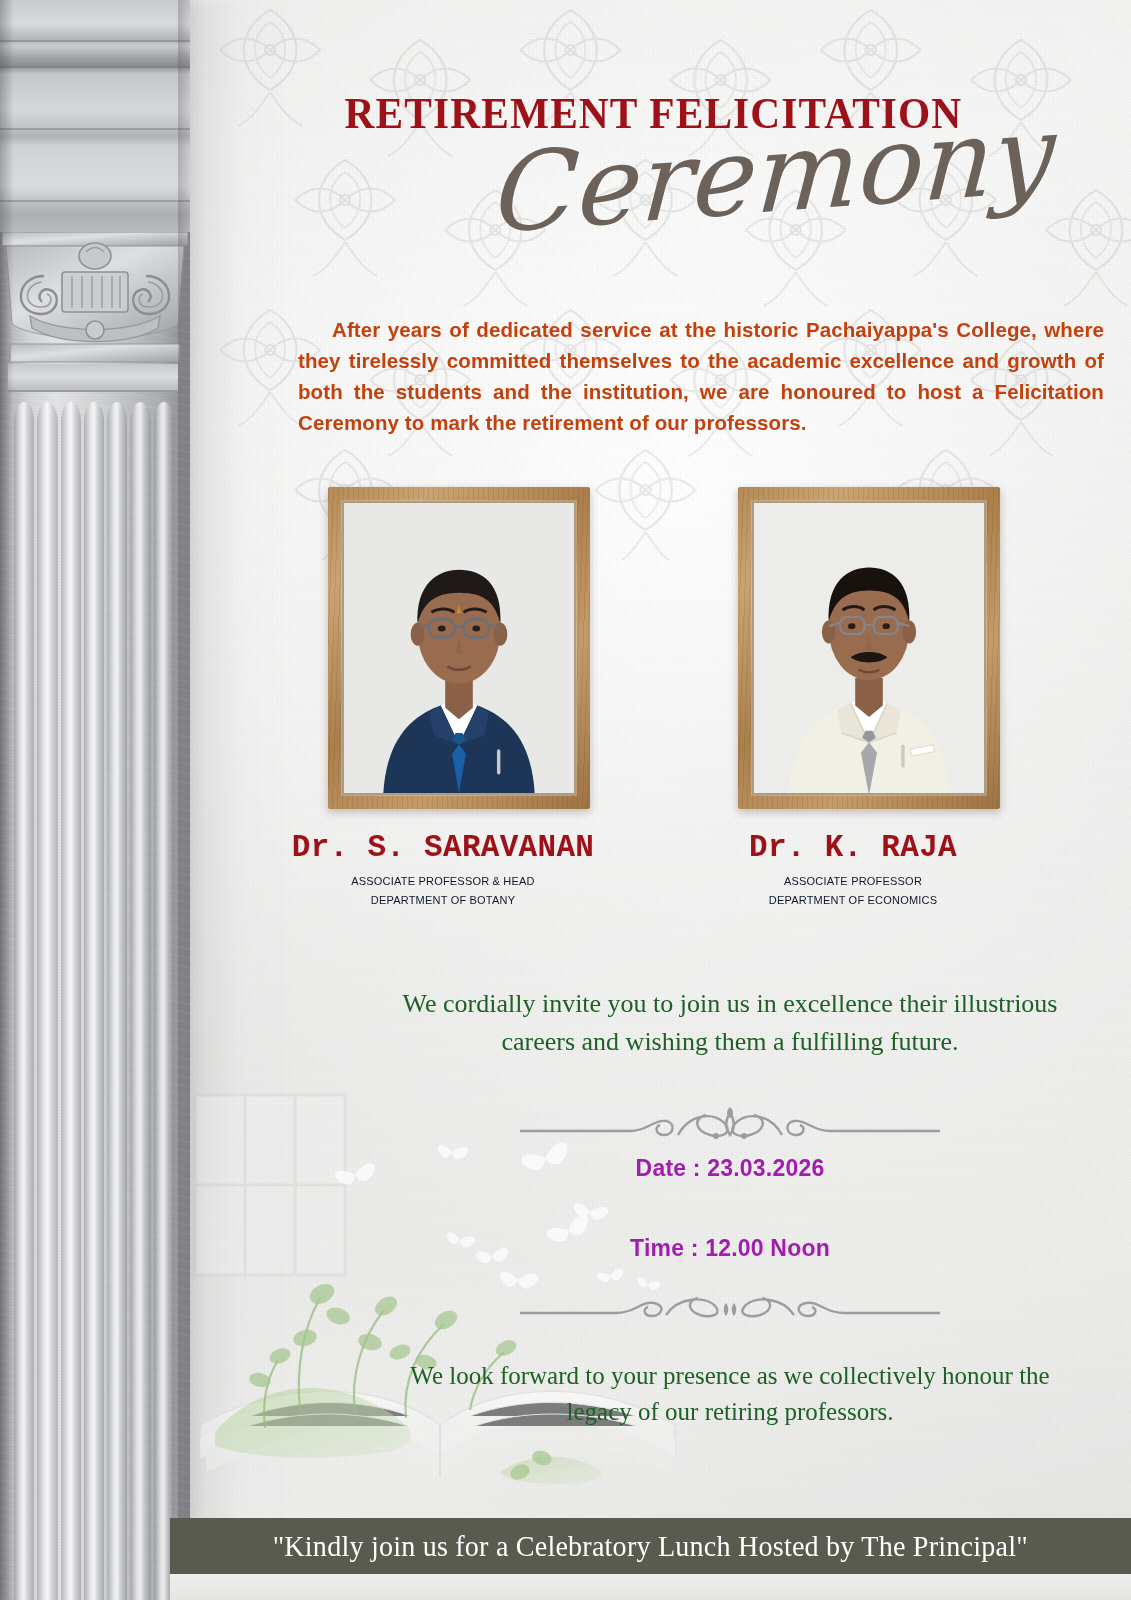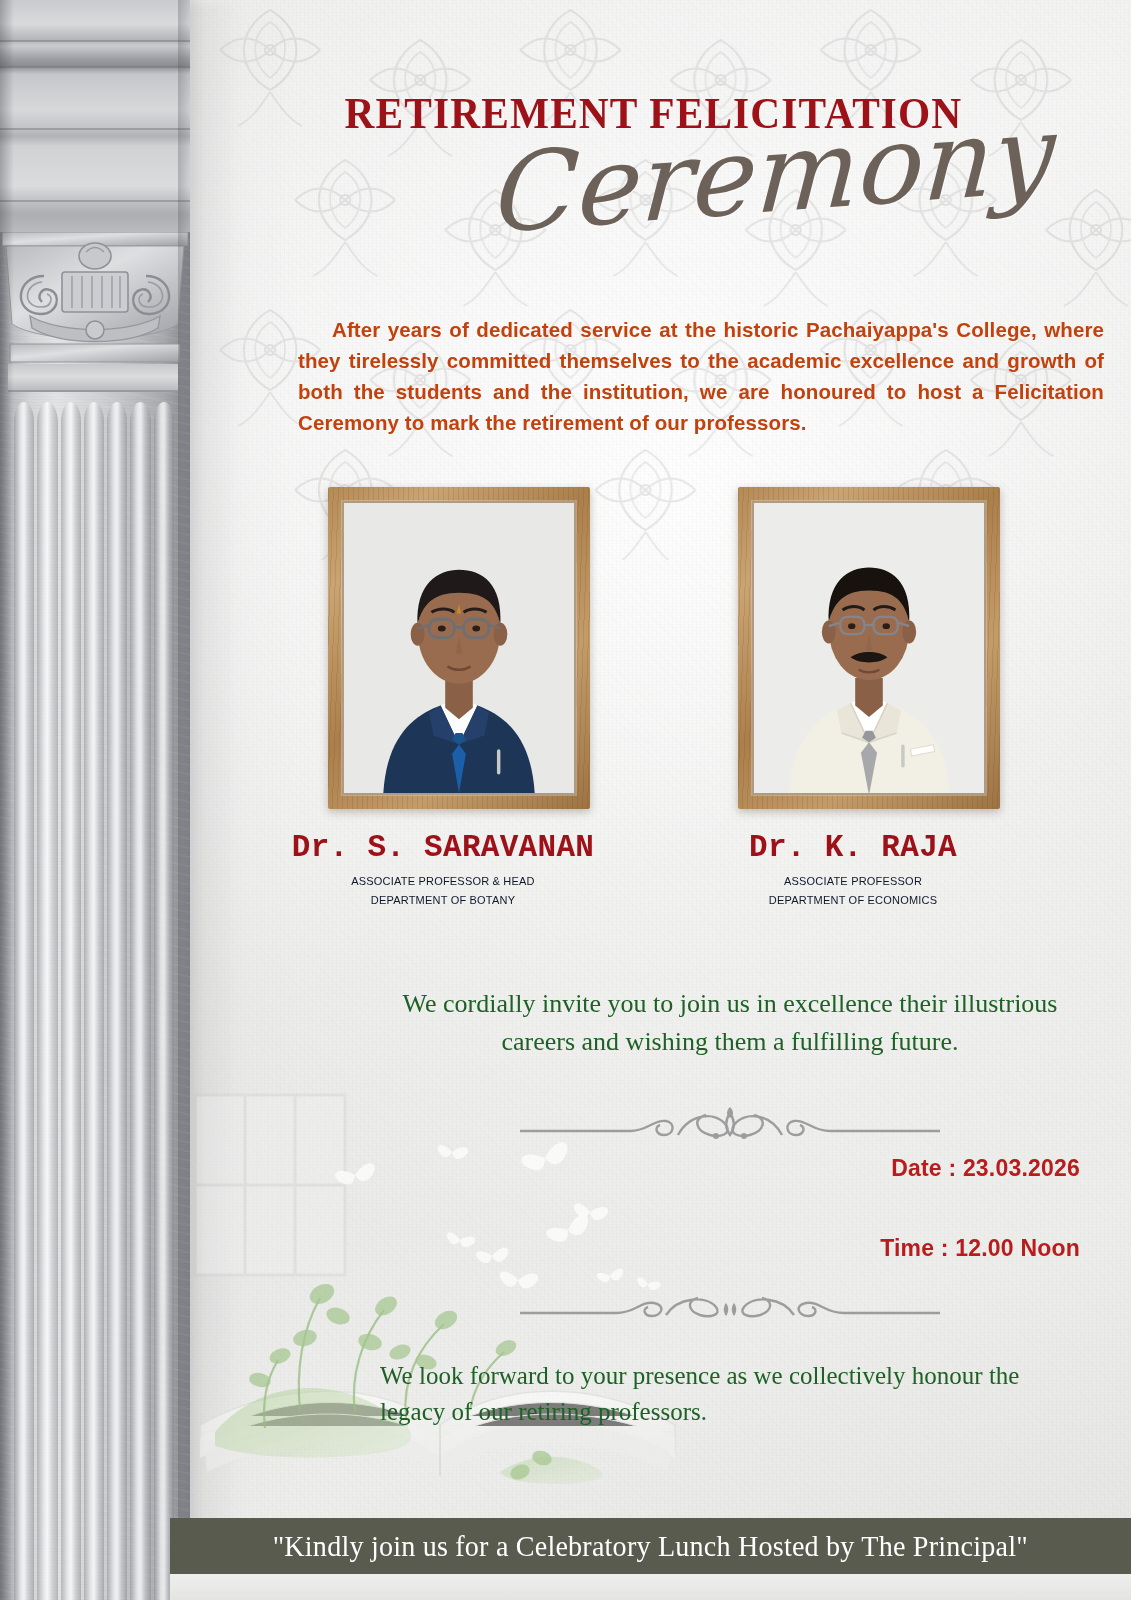--- a/index.html
+++ b/index.html
@@ -247,35 +247,35 @@
     left: 330px; width: 420px;
     height: 34px;
   }
   .divider svg { width: 100%; height: 100%; overflow: visible; }
   .divider-top { top: 1105px; }
   .divider-bottom { top: 1285px; }
 
   .detail-line {
     position: absolute;
     left: 190px; width: 700px;
-    text-align: right;
+    text-align: center;
     font-family: "Liberation Sans", sans-serif;
     font-weight: bold;
     font-size: 23px;
-    color: #b91c1c;
+    color: #a21caf;
     letter-spacing: .2px;
   }
   .detail-1 { top: 1155px; }
   .detail-2 { top: 1235px; }
   .detail-3 { top: 1241px; }
 
   .closing {
     position: absolute;
     left: 190px; width: 700px; top: 1358px;
-    text-align: left;
+    text-align: center;
     font-family: "Liberation Serif", serif;
     font-size: 25px;
     line-height: 36px;
     color: #1d6124;
   }
 
   .footer-bar {
     position: absolute;
     left: 170px; right: 0; bottom: 26px;
     height: 56px;

